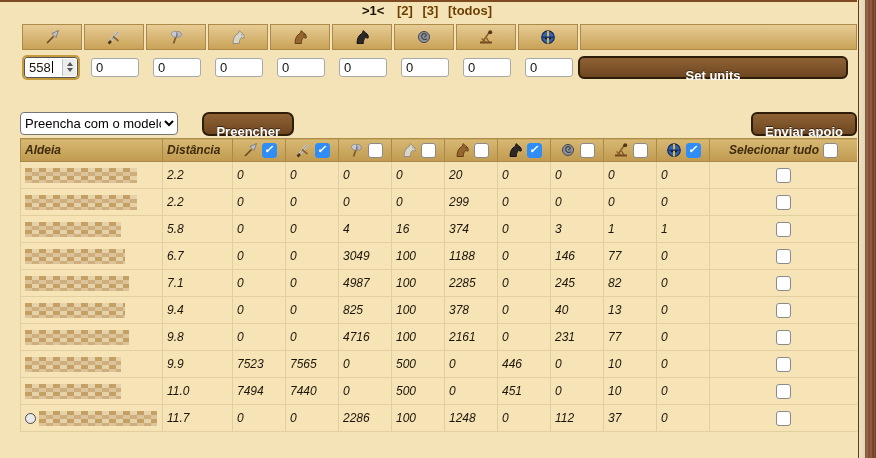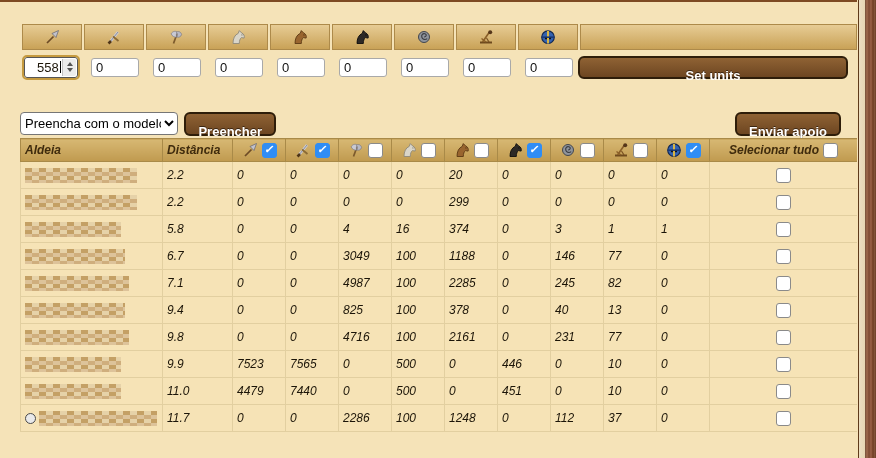--- a/index.html
+++ b/index.html
@@ -24,41 +24,41 @@
   .iconbar .filler{flex:1;margin-right:0;}
   
   .inputrow{position:absolute;top:54px;left:22px;width:835px;height:26px;display:flex;}
   .inputrow .iwrap{width:60px;margin-right:2px;display:flex;align-items:center;}
   .inputrow input{width:42px;height:17px;margin-left:7px;border:1px solid #a9a9a9;
      border-radius:3px;background:#fff;font:13px "Liberation Sans",sans-serif;
      padding:0 0 0 4px;color:#111;}
   .num-input{width:52px;height:19px;margin-left:2px;background:#fff;border:1px solid #555;
      border-radius:3px;outline:2px solid #c59a3f;display:flex;align-items:center;
      font-size:13px;position:relative;}
-  .num-input .val{padding-left:12px;}
+  .num-input .val{padding-left:4px;}
   .num-input .caret{display:inline-block;width:1px;height:12px;background:#000;margin-left:1px;}
   .spin{position:absolute;right:1px;top:1px;bottom:1px;width:13px;background:#ececec;
      border-left:1px solid #c2c2c2;border-radius:0 2px 2px 0;display:flex;
      flex-direction:column;align-items:center;justify-content:center;}
   .spin i{display:block;width:0;height:0;border-left:3px solid transparent;
      border-right:3px solid transparent;}
   .spin .up{border-bottom:4px solid #555;margin-bottom:2px;}
   .spin .dn{border-top:4px solid #555;}
   
   .btn{background:linear-gradient(180deg,#8f6234,#6d4621);border:2px solid #2e1d09;
      border-radius:6px;color:#fff;font-weight:bold;font-size:13px;
      font-family:"Liberation Sans",sans-serif;text-shadow:0 -1px 0 #3a2511;
      height:24px;line-height:19px;padding:8px 12px;cursor:pointer;box-sizing:border-box;}
   .setunits{position:absolute;left:556px;top:2px;width:270px;height:23px;}
   
   .controls{position:absolute;top:112px;left:20px;width:837px;height:26px;}
   .controls select{width:158px;height:23px;font:13px "Liberation Sans",sans-serif;
      border:1px solid #767676;border-radius:4px;background:#fff;vertical-align:top;}
-  .controls .fill{margin-left:2px;vertical-align:top;}
-  .controls .send{position:absolute;right:16px;top:0;}
+  .controls .fill{margin-left:20px;vertical-align:top;border-radius:7px;}
+  .controls .send{position:absolute;right:0;top:0;}
   
   .tablewrap{position:absolute;top:138px;left:20px;width:837px;font-style:italic;}
   table{border-collapse:collapse;table-layout:fixed;width:837px;font-size:12px;}
   col.c-village{width:142px;} col.c-dist{width:70px;} col.c-unit{width:53px;}
   col.c-sel{width:148px;}
   th{background:linear-gradient(180deg,#d7b873,#c09a4f);border:1px solid #a98a48;
      height:22px;font-size:12px;color:#3f2b0d;text-align:left;padding:0 0 0 4px;}
   th.icon-th,th.sel-th{text-align:center;padding:0;}
   td{background:#f6e3b6;border:1px solid #e2cfa0;height:26px;padding:0 0 0 4px;}
   td.cb-td{text-align:center;padding:0;}
@@ -76,20 +76,26 @@
      box-sizing:border-box;}
   .icn{display:inline-flex;width:16px;height:16px;vertical-align:middle;}
   .icn svg{width:16px;height:16px;}
 </style>
 </head>
 <body>
 
 <div class="screen">
   <div class="top-line"></div>
 
+  <div class="pagination">
+    <span class="cur">&gt;1&lt;</span>
+    <span class="pg">[2]</span>
+    <span class="pg">[3]</span>
+    <span class="pg">[todos]</span>
+  </div>
 
   <div class="iconbar" id="icon-cells">
       <div class="cell">
         <span class="icn">
           <svg viewBox="0 0 16 16">
             <line x1="3" y1="14" x2="9.5" y2="7.5" stroke="#6d4b26" stroke-width="1.7"></line>
             <polygon points="8,4.5 14.5,1.5 12,8.5" fill="#c2c2cc" stroke="#61616d" stroke-width="0.7"></polygon>
           </svg>
         </span>
       </div>
@@ -442,21 +448,21 @@
             <td>0</td>
             <td>446</td>
             <td>0</td>
             <td>10</td>
             <td>0</td>
             <td class="cb-td"><span class="cb"></span></td>
           </tr>
           <tr>
             <td><span class="blur" title="(nome oculto)" style="width: 96px;"></span></td>
             <td>11.0</td>
-            <td>4479</td>
+            <td>7494</td>
             <td>7440</td>
             <td>0</td>
             <td>500</td>
             <td>0</td>
             <td>451</td>
             <td>0</td>
             <td>10</td>
             <td>0</td>
             <td class="cb-td"><span class="cb"></span></td>
           </tr>

